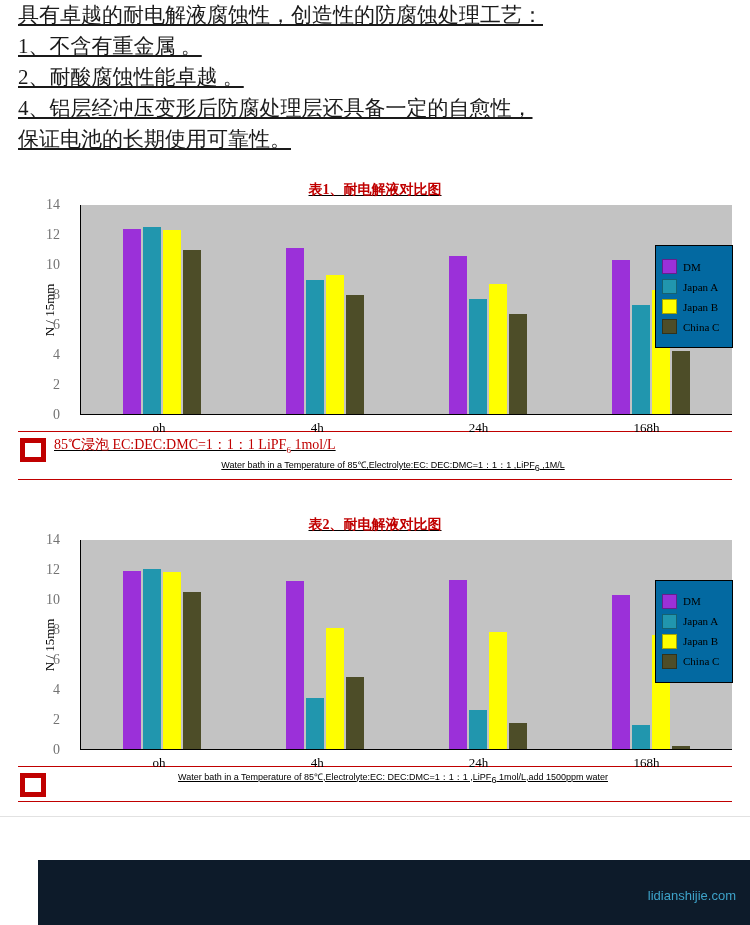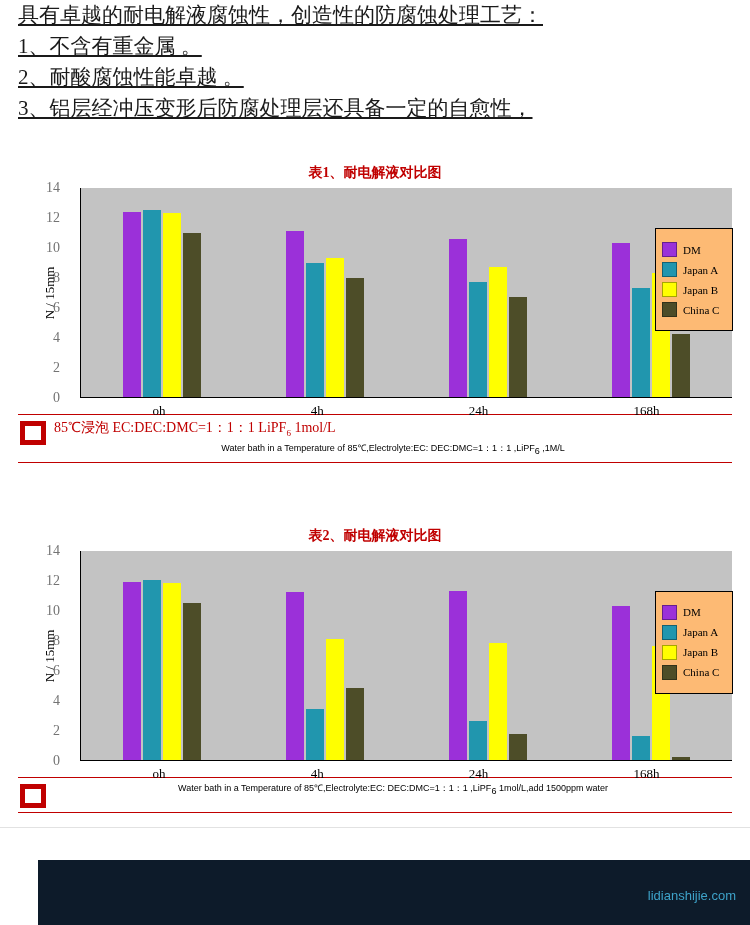--- a/index.html
+++ b/index.html
@@ -12,21 +12,21 @@
   }
   .intro{
     padding:0 18px;
     font-family:"Liberation Serif", serif;
     font-size:21px;
     line-height:31px;
     color:#1a1a1a;
   }
   .intro div{white-space:nowrap;text-decoration:underline;}
 
-  .chart-block{position:relative;margin:14px auto;width:714px;}
+  .chart-block{position:relative;margin:0 auto;width:714px;text-decoration:underline;}
 
   .chart-title{
     text-align:center;
     color:#c00000;
     font-family:"Liberation Serif", serif;
     font-weight:bold;
     font-size:14px;
     margin-bottom:6px;
   }
 
@@ -88,21 +88,21 @@
     font-family:"Liberation Serif", serif;
     color:#000;
   }
 
   .legend{
     position:absolute;
     right:-1px;
     top:40px;
     width:78px;
     border:1px solid #000;
-    background:#fdba74;
+    background:#0369a1;
     padding:8px 6px;
     box-sizing:border-box;
   }
   .legend .row{
     display:flex;align-items:center;
     margin:5px 0;
   }
   .legend .swatch{
     width:13px;height:13px;margin-right:6px;
     border:1px solid rgba(0,0,0,.35);
@@ -169,21 +169,22 @@
     margin:14px 0 0 0;
   }
 </style>
 </head>
 <body>
 
 <div class="intro">
   <div>具有卓越的耐电解液腐蚀性，创造性的防腐蚀处理工艺：</div>
   <div>1、不含有重金属 。</div>
   <div>2、耐酸腐蚀性能卓越 。</div>
-  <div>3、铝层经冲压变形后防腐处理层还具备一定的自愈性，</div>
+  <div>4、铝层经冲压变形后防腐处理层还具备一定的自愈性，</div>
+  <div>保证电池的长期使用可靠性。</div>
 </div>
 
 <div style="height:26px"></div>
 
 <div class="chart-block" id="chart-0">
   <div class="chart-title">表1、耐电解液对比图</div>
   <div class="plot-wrap">
     <div class="ylabel">N / 15mm</div>
     <div class="yticks">
         <span style="top: 0%;">14</span>

